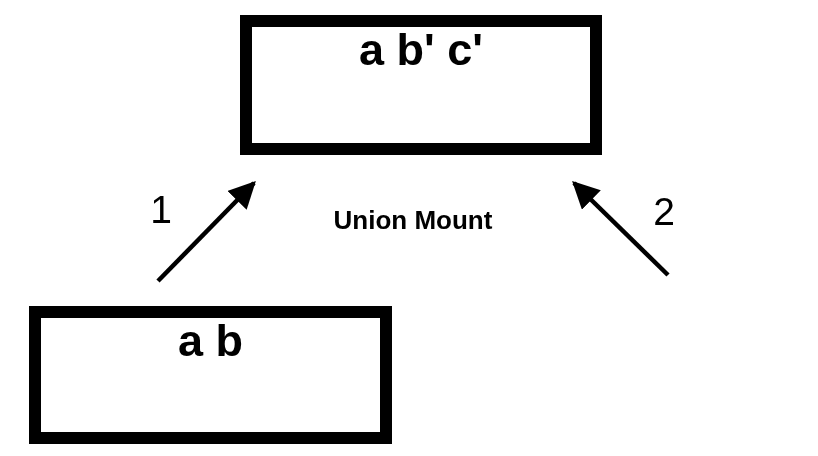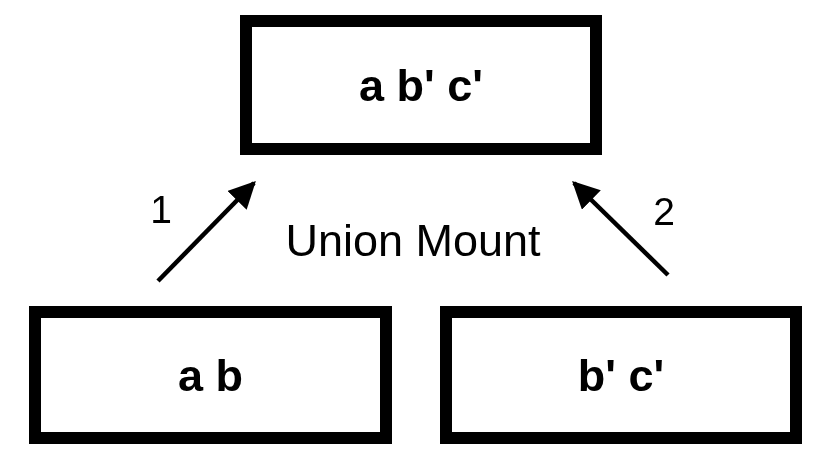--- a/index.html
+++ b/index.html
@@ -20,21 +20,21 @@
     background: var(--bg);
     font-family: "Liberation Sans", "DejaVu Sans", sans-serif;
     color: var(--text);
     overflow: hidden;
   }
   .node {
     position: absolute;
     border: 12px solid var(--line);
     background: var(--bg);
     display: flex;
-    align-items: center;
+    align-items: flex-start;
     justify-content: center;
   }
   .node-label {
     font-size: 45px;
     font-weight: bold;
     line-height: 1;
     white-space: pre;
   }
   .node-top    { left: 240px; top: 15px;  width: 362px; height: 140px; }
   .node-left   { left: 29px;  top: 306px; width: 363px; height: 138px; }
@@ -55,24 +55,24 @@
     font-size: 39px;
     font-weight: 400;
     line-height: 1;
     transform: translate(-50%, -50%);
   }
   .edge-label-1 { left: 161px; top: 209px; }
   .edge-label-2 { left: 664px; top: 211px; }
   .annotation {
     position: absolute;
     left: 413px;
-    top: 240px;
+    top: 220px;
     transform: translate(-50%, -50%);
-    font-size: 45px;
-    font-weight: 400;
+    font-size: 26px;
+    font-weight: 700;
     line-height: 1;
     white-space: pre;
   }
 </style>
 </head>
 <body>
 
 <div class="canvas">
 
   <svg class="arrow-layer" width="818" height="456" viewBox="0 0 818 456" aria-hidden="true">
@@ -86,23 +86,20 @@
   </svg>
 
   <div class="node node-top">
     <span class="node-label">a b' c'</span>
   </div>
 
   <div class="node node-left">
     <span class="node-label">a b</span>
   </div>
 
-  <div class="node node-right">
-    <span class="node-label">b' c'</span>
-  </div>
 
   <div class="edge-label edge-label-1">1</div>
 
   <div class="edge-label edge-label-2">2</div>
 
   <div class="annotation">Union Mount</div>
 
 </div>
 
 </body></html>

